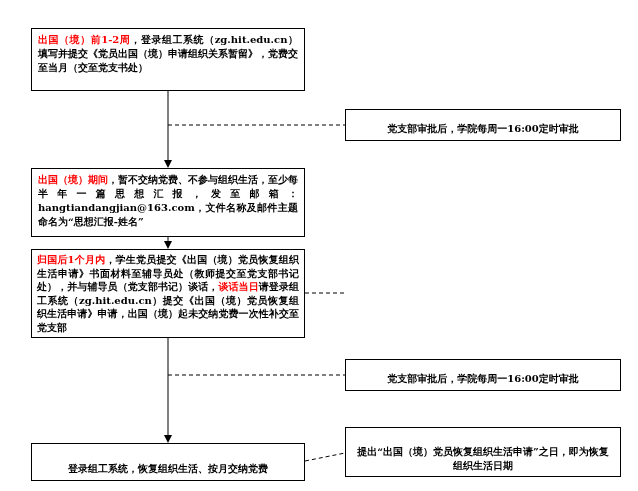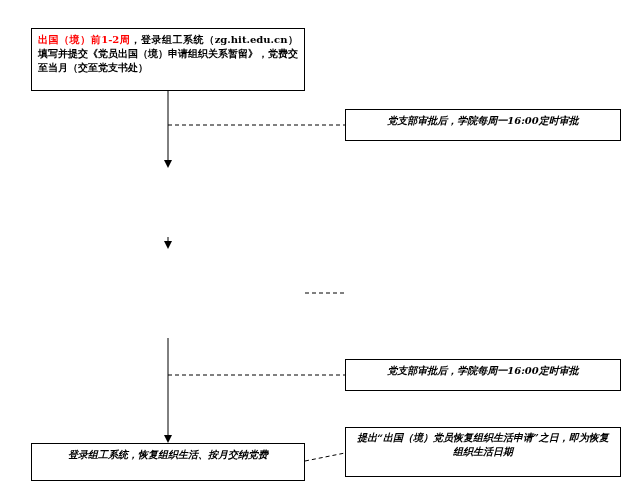--- a/index.html
+++ b/index.html
@@ -33,24 +33,23 @@
     background: #ffffff;
     font-size: 10px;
     line-height: 1.4;
     padding: 4px 6px;
     text-align: justify;
   }
   .left-col  { left: 31px;  width: 274px; }
   .right-col { left: 345px; width: 276px; }
   .center {
     display: flex;
-    align-items: flex-start;
+    align-items: flex-end;
     justify-content: center;
     text-align: center;
-    font-style: italic;
   }
   #box-l1 { top: 22px;  height: 63px; }
   #box-l2 { top: 162px; height: 69px; }
   #box-l3 { top: 243px; height: 89px; padding: 3px 5px; line-height: 1.35; }
   #box-l4 { top: 437px; height: 38px; }
   #box-r1 { top: 103px; height: 32px; }
   #box-r2 { top: 243px; height: 89px; padding: 3px 5px; line-height: 1.35; }
   #box-r3 { top: 353px; height: 32px; }
   #box-r4 { top: 421px; height: 50px; padding: 3px 10px; }
   .solid-line  { stroke: #000000; stroke-width: 1; }
@@ -77,21 +76,23 @@
     <line class="solid-line" x1="168" y1="332" x2="168" y2="429"></line>
     <polygon class="arrow-head" points="164,429 172,429 168,437"></polygon>
 
     <line class="dashed-line" x1="168" y1="369" x2="345" y2="369"></line>
 
     <line class="dashed-line" x1="305" y1="455" x2="345" y2="447"></line>
   </svg>
 
   <div id="box-l1" class="box left-col"><span><span style="color: rgb(255, 0, 0);">出国（境）前1-2周</span><span>，登录组工系统（zg.hit.edu.cn）填写并提交《党员出国（境）申请组织关系暂留》，党费交至当月（交至党支书处）</span></span></div>
 
+  <div id="box-l2" class="box left-col"><span><span style="color: rgb(255, 0, 0);">出国（境）期间</span><span>，暂不交纳党费、不参与组织生活，至少每半年一篇思想汇报，发至邮箱：hangtiandangjian@163.com，文件名称及邮件主题命名为“思想汇报-姓名”</span></span></div>
 
+  <div id="box-l3" class="box left-col"><span><span style="color: rgb(255, 0, 0);">归国后1个月内</span><span>，学生党员提交《出国（境）党员恢复组织生活申请》书面材料至辅导员处（教师提交至党支部书记处），并与辅导员（党支部书记）谈话，</span><span style="color: rgb(255, 0, 0);">谈话当日</span><span>请登录组工系统（zg.hit.edu.cn）提交《出国（境）党员恢复组织生活申请》申请，出国（境）起未交纳党费一次性补交至党支部</span></span></div>
 
   <div id="box-l4" class="box left-col center">
       <span><span>登录组工系统，恢复组织生活、按月交纳党费</span></span>
     </div>
 
   <div id="box-r1" class="box right-col center">
       <span><span>党支部审批后，学院每周一16:00定时审批</span></span>
     </div>
 
 

